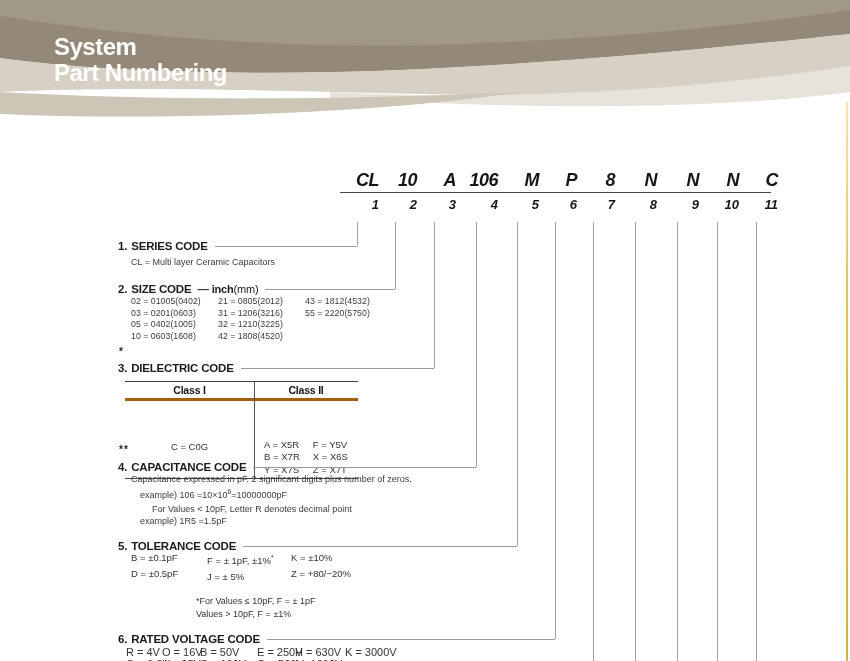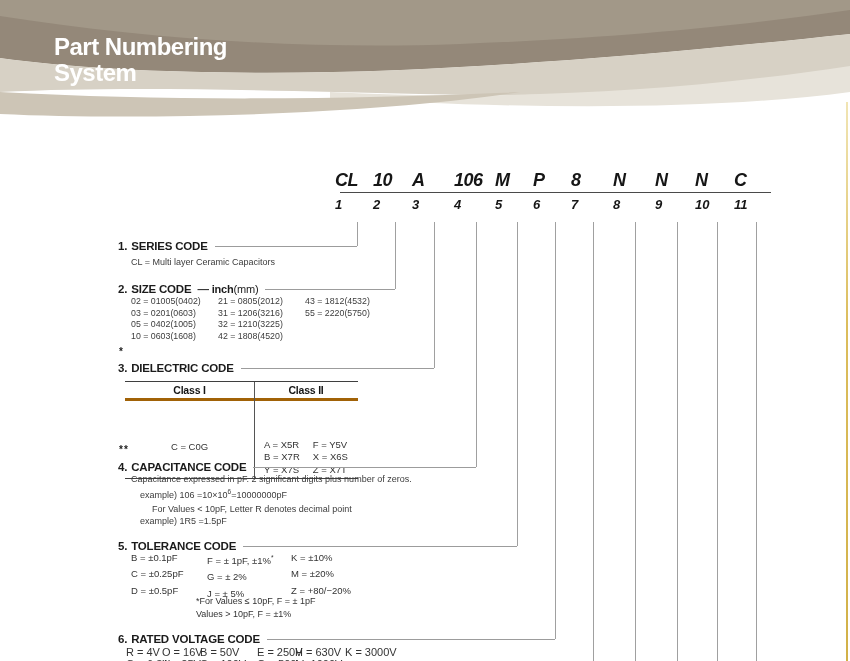--- a/index.html
+++ b/index.html
@@ -11,21 +11,21 @@
   #header{position:absolute;left:0;top:0;width:850px;height:125px;}
   #title{
     position:absolute;left:54px;top:34px;color:#ffffff;font-weight:700;
     font-size:24px;line-height:26px;letter-spacing:-0.5px;
   }
   #gold-edge{
     position:absolute;left:846px;top:102px;width:2px;height:559px;
     background:linear-gradient(#f1e5b4,#dcbd5c 40%,#d2b148);
   }
   
-  .pn-col{position:absolute;width:44px;text-align:left;}
+  .pn-col{position:absolute;width:44px;text-align:right;}
   .pn-code{font-size:18px;font-weight:700;font-style:italic;color:#161616;line-height:20px;letter-spacing:-0.5px;}
   .pn-num{font-size:13px;font-weight:700;font-style:italic;color:#161616;line-height:14px;margin-top:8px;}
   #pn-rule{position:absolute;left:340px;top:192px;width:431px;height:0;border-top:1.6px solid #4a4a4a;}
   
   .v-line{position:absolute;width:1px;background:#a0a0a0;}
   
   .sec-head{
     position:absolute;left:118px;display:flex;align-items:center;height:14px;
     font-size:11.5px;font-weight:700;color:#1b1b1b;letter-spacing:-0.2px;white-space:nowrap;
   }
@@ -78,22 +78,22 @@
   <div id="header">
     <svg width="850" height="125" viewBox="0 0 850 125">
       <rect width="850" height="125" fill="#ffffff"></rect>
       <path fill="#a29888" d="M0,0 H850 V34 C680,52 540,64 400,70 C250,76 100,72 0,58 Z"></path>
       <path fill="#948879" d="M0,16 C140,38 300,50 460,44 C620,38 740,26 850,10 V34 C680,52 540,64 400,70 C250,76 100,72 0,58 Z"></path>
       <path fill="#d7d1c5" d="M0,58 C100,72 250,76 400,70 C540,64 680,52 850,34 V70 C700,92 560,98 420,94 C260,90 120,86 0,92 Z"></path>
       <path fill="#e7e3da" d="M330,92 C500,101 680,92 850,66 V92 C700,112 500,108 330,98 Z"></path>
       <path fill="#cdc5b6" d="M0,92 C160,101 340,100 520,92 C380,114 150,121 0,114 Z"></path>
     </svg>
     <div id="title">
+      <div>System</div>
       <div>Part Numbering</div>
-      <div>System</div>
     </div>
   </div>
 
   <div id="gold-edge"></div>
 
   <div class="pn-col" style="left:335px;top:170px;">
     <div class="pn-code">CL</div>
     <div class="pn-num">1</div>
   </div>
   <div class="pn-col" style="left:373px;top:170px;">
@@ -238,25 +238,20 @@
     <span>TOLERANCE CODE</span>
     <span class="lead"></span>
   </div>
   <div id="tol-grid">
     <div class="tol-row">
       <span class="tol-c1">B = ±0.1pF</span>
       <span class="tol-c2"><span>F = ± 1pF, ±1%</span><sup>*</sup></span>
       <span class="tol-c3">K = ±10%</span>
     </div>
     <div class="tol-row">
-      <span class="tol-c1">C = ±0.25pF</span>
-      <span class="tol-c2"><span>G = ± 2%</span><sup></sup></span>
-      <span class="tol-c3">M = ±20%</span>
-    </div>
-    <div class="tol-row">
       <span class="tol-c1">D = ±0.5pF</span>
       <span class="tol-c2"><span>J = ± 5%</span><sup></sup></span>
       <span class="tol-c3">Z = +80/−20%</span>
     </div>
   </div>
   <div id="tol-note">
     <div>*For Values ≤  10pF, F = ± 1pF</div>
     <div>Values &gt; 10pF, F = ±1%</div>
   </div>
 

